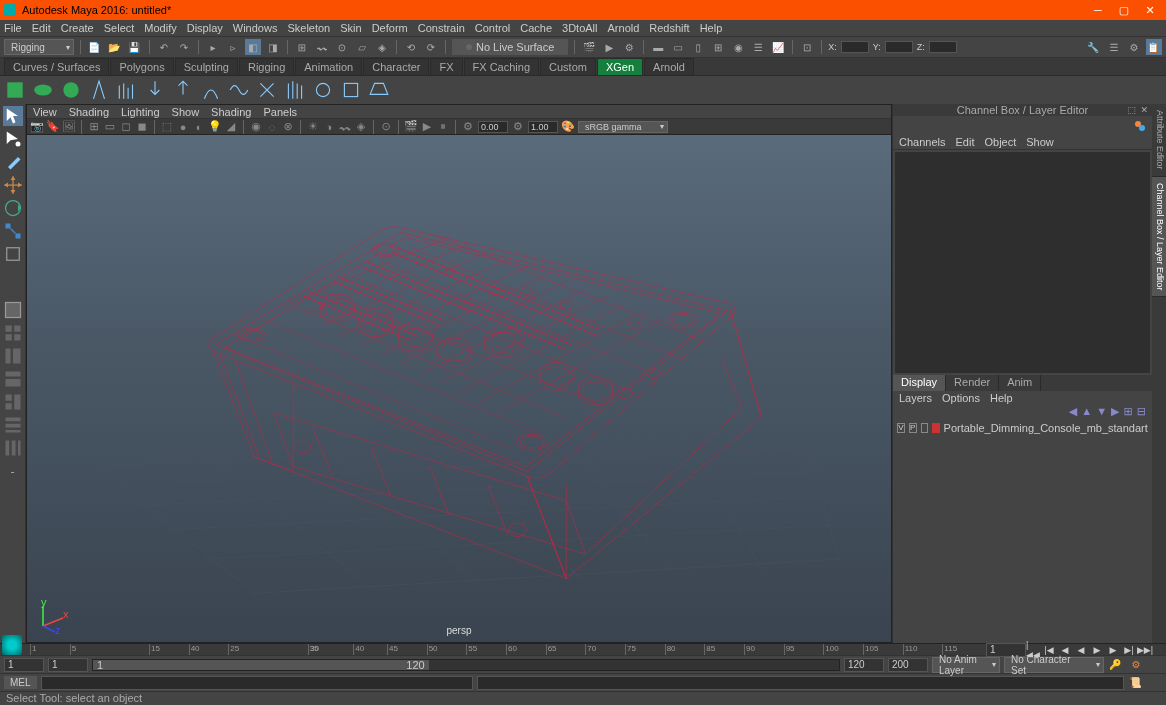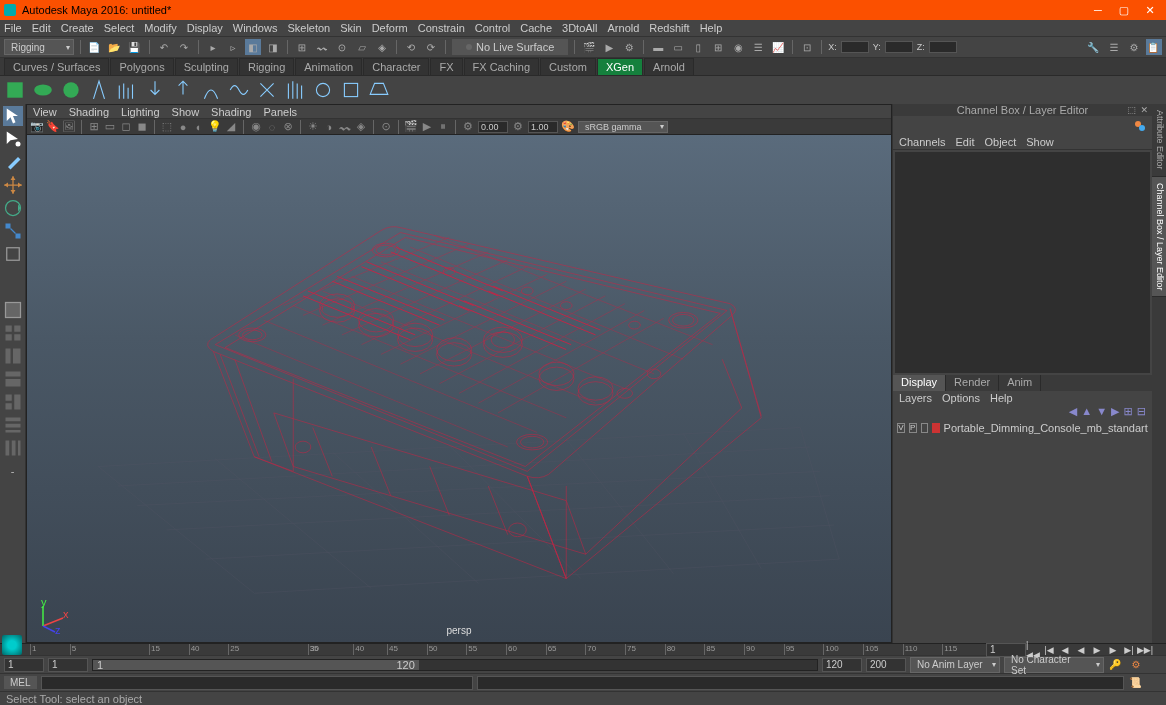--- a/index.html
+++ b/index.html
@@ -61,21 +61,21 @@
 .timeline .maya-logo{width:20px;height:20px;position:absolute;left:2px;bottom:0;background:radial-gradient(circle,#0cc 30%,#066 100%);border-radius:2px;z-index:2}
 .range-row{height:18px;background:#444;display:flex;align-items:center;gap:4px;padding:0 4px;border-top:1px solid #333}
 .range-input{width:40px;height:14px;background:#333;border:1px solid #555;color:#ccc;font-size:10px;padding:0 3px}
 .range-slider{flex:1;height:12px;background:#333;position:relative;border:1px solid #222}
 .range-slider .thumb{position:absolute;left:0;width:45%;height:100%;background:#555;display:flex;align-items:center;justify-content:space-between;padding:0 4px;font-size:9px;color:#ccc}
 .play-controls{display:flex;gap:2px;align-items:center}
 .play-btn{width:14px;height:14px;display:flex;align-items:center;justify-content:center;color:#ccc;font-size:9px}
 .cmd-row{height:18px;background:#444;display:flex;align-items:center;gap:4px;padding:0 4px;border-top:1px solid #333}
 .cmd-label{font-size:10px;background:#555;padding:1px 6px}
 .cmd-input{flex:1;height:14px;background:#2a2a2a;border:1px solid #555}
-.statusbar{height:14px;background:#444;display:flex;align-items:center;padding:0 6px;font-size:10px;color:#aaa;border-top:1px solid #333}
+.statusbar{height:14px;background:#444;display:flex;padding:0 6px;font-size:10px;color:#aaa;border-top:1px solid #333}
 .num-field{width:28px;height:12px;background:#2a2a2a;border:1px solid #555;font-size:9px;color:#ccc;padding:0 2px}
 </style>
 </head>
 <body>
 
 <div class="titlebar">
   <div class="maya-icon"></div>
   <div class="title">Autodesk Maya 2016: untitled*</div>
   <div class="winbtn">─</div>
   <div class="winbtn">▢</div>
@@ -616,21 +616,21 @@
   <input class="range-input" value="1" style="">
   <input class="range-input" value="1" style="">
   <div class="range-slider">
     <div class="thumb">
       <span>1</span>
       <span>120</span>
     </div>
   </div>
   <input class="range-input" value="120" style="">
   <input class="range-input" value="200" style="">
-  <div class="dropdown" style="width:90px">No Anim Layer</div>
+  <div class="dropdown" style="width:68px">No Anim Layer</div>
   <div class="dropdown" style="width:100px">No Character Set</div>
   <div class="tb-icon">🔑</div>
   <div class="tb-icon" style="color:#e84">⚙</div>
   <div style="width:14px"></div>
 </div>
 
 <div class="cmd-row">
   <div class="cmd-label">MEL</div>
   <input class="cmd-input" style="">
   <div class="cmd-input" style="flex:1.5"></div>

